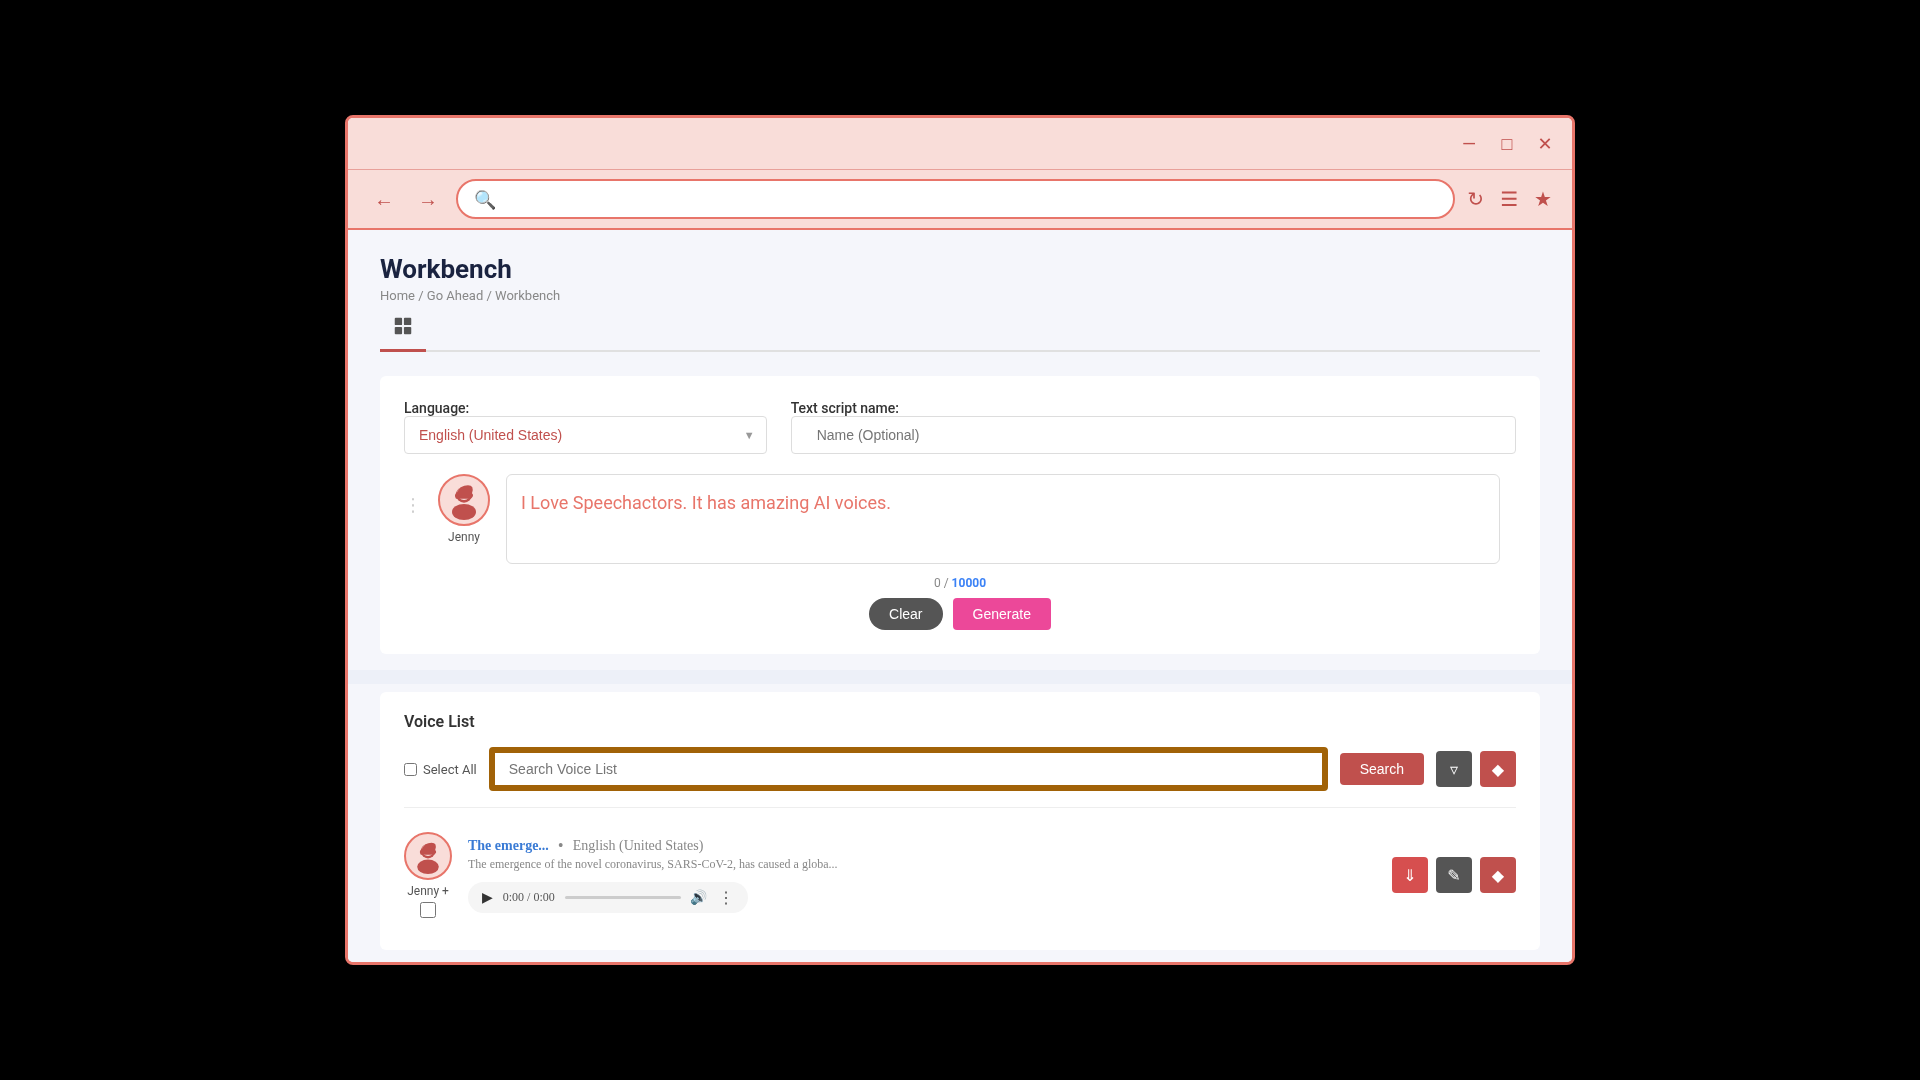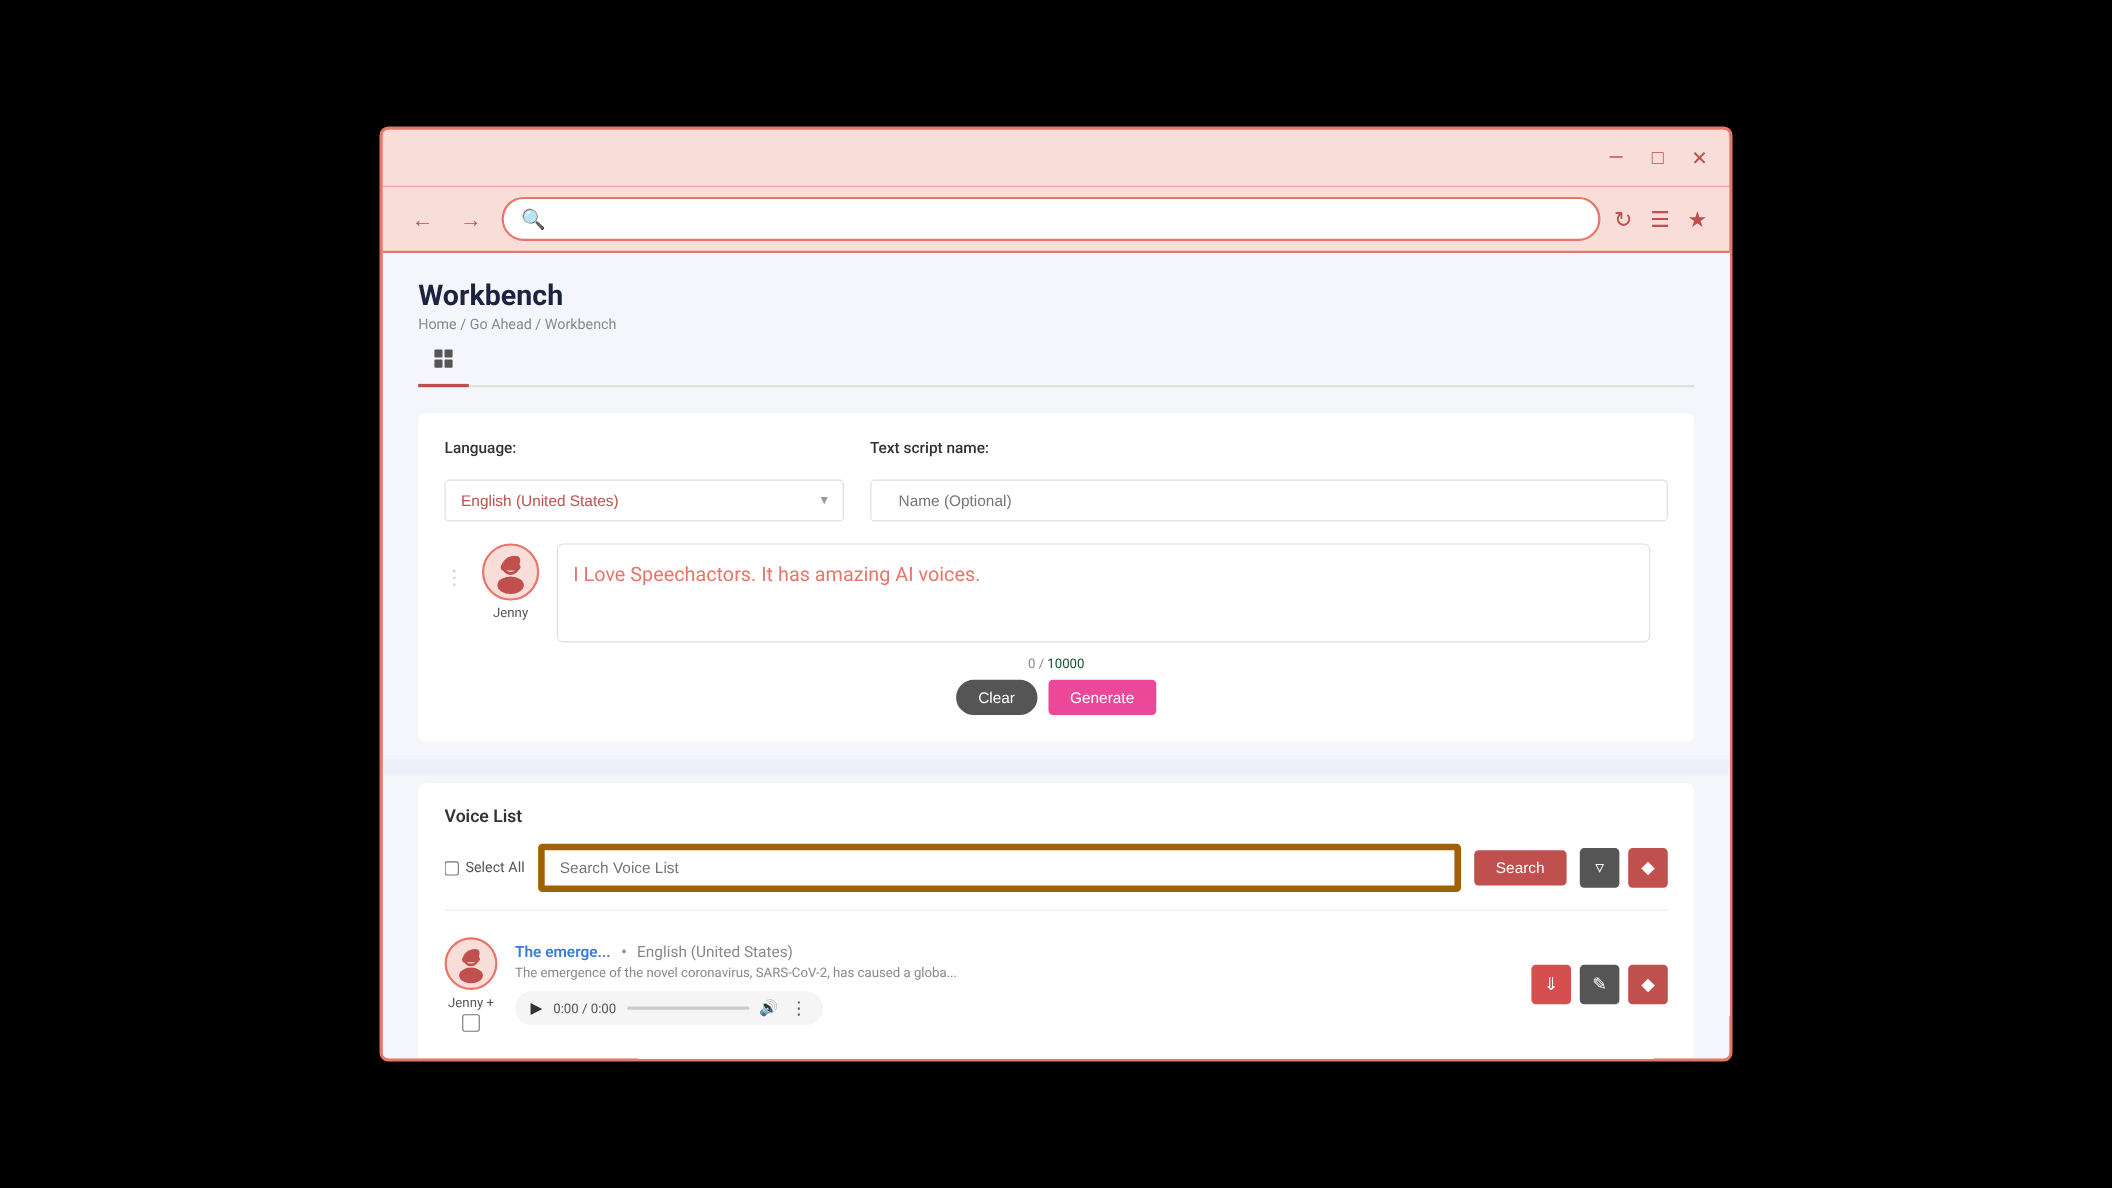--- a/index.html
+++ b/index.html
@@ -148,21 +148,21 @@
 
     .form-row {
       display: flex;
       gap: 24px;
       margin-bottom: 20px;
     }
 
     .form-group {
       display: flex;
       flex-direction: column;
-      gap: 20px;
+      gap: 0;
     }
     .form-group.language { flex: 1; }
     .form-group.script-name { flex: 2; }
 
     .form-label {
       font-size: 14px;
       color: #333;
       font-weight: 500;
     }
 
@@ -264,21 +264,21 @@
     
     .counter-row {
       text-align: center;
       margin-top: 12px;
     }
     .counter-text {
       font-size: 12px;
       color: #888;
       margin-bottom: 8px;
     }
-    .counter-highlight { color: #14532d; font-weight: 400; }
+    .counter-highlight { color: #3b82f6; font-weight: 700; }
 
     .action-buttons {
       display: flex;
       justify-content: center;
       gap: 10px;
     }
 
     .btn-clear {
       padding: 8px 20px;
       background: #555;
@@ -421,20 +421,21 @@
       color: #555;
     }
 
     .voice-item-checkbox {
       width: 16px;
       height: 16px;
     }
 
     .voice-item-content {
       flex: 1;
+      font-family: Liberation Serif, serif;
     }
 
     .voice-item-title {
       font-size: 14px;
       color: #3a7bd5;
       font-weight: 600;
       margin-bottom: 3px;
     }
     .voice-item-title .dot { color: #888; margin: 0 6px; }
     .voice-item-title .lang { color: #888; font-weight: 400; }

